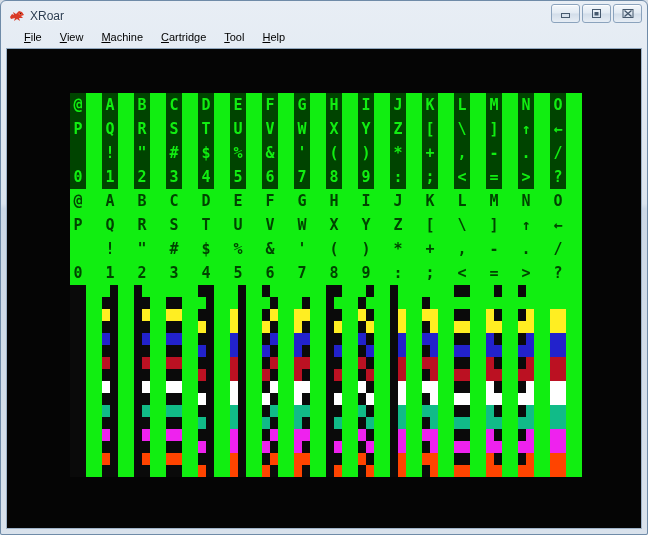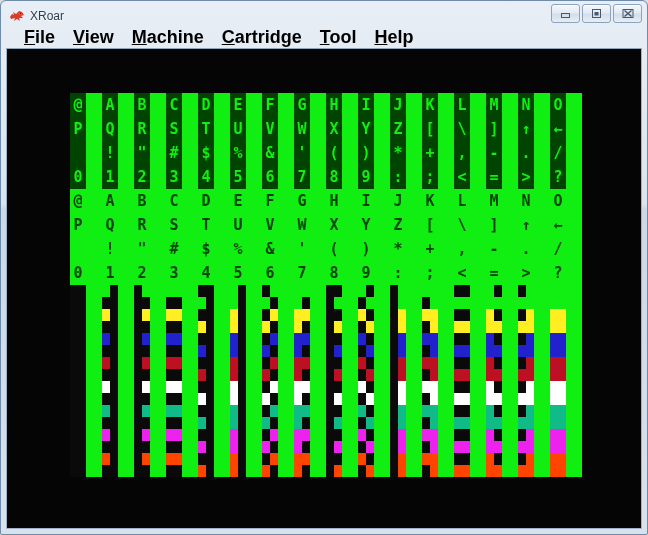--- a/index.html
+++ b/index.html
@@ -69,26 +69,25 @@
   #menubar {
     height: 21px;
     flex: 0 0 auto;
     display: flex;
     align-items: center;
     padding-left: 10px;
     gap: 2px;
     background: transparent;
   }
   .menu-item {
-    font-size: 18px;
+    font-size: 11px;
     color: #000;
     padding: 2px 8px 3px 8px;
     white-space: nowrap;
     line-height: 1;
-    font-weight: bold;
   }
   .menu-item u { text-decoration: underline; }
 
   
   #screen {
     flex: 1 1 auto;
     background: #050505;
     position: relative;
     overflow: hidden;
     border: 1px solid #9fb3c8;

